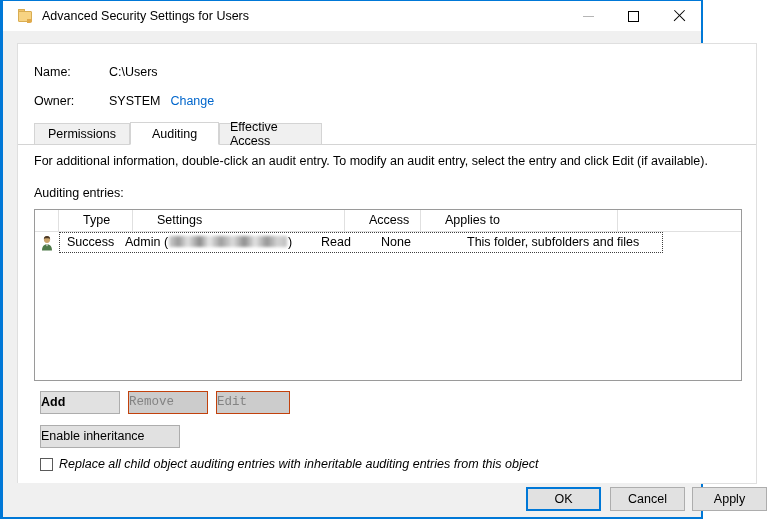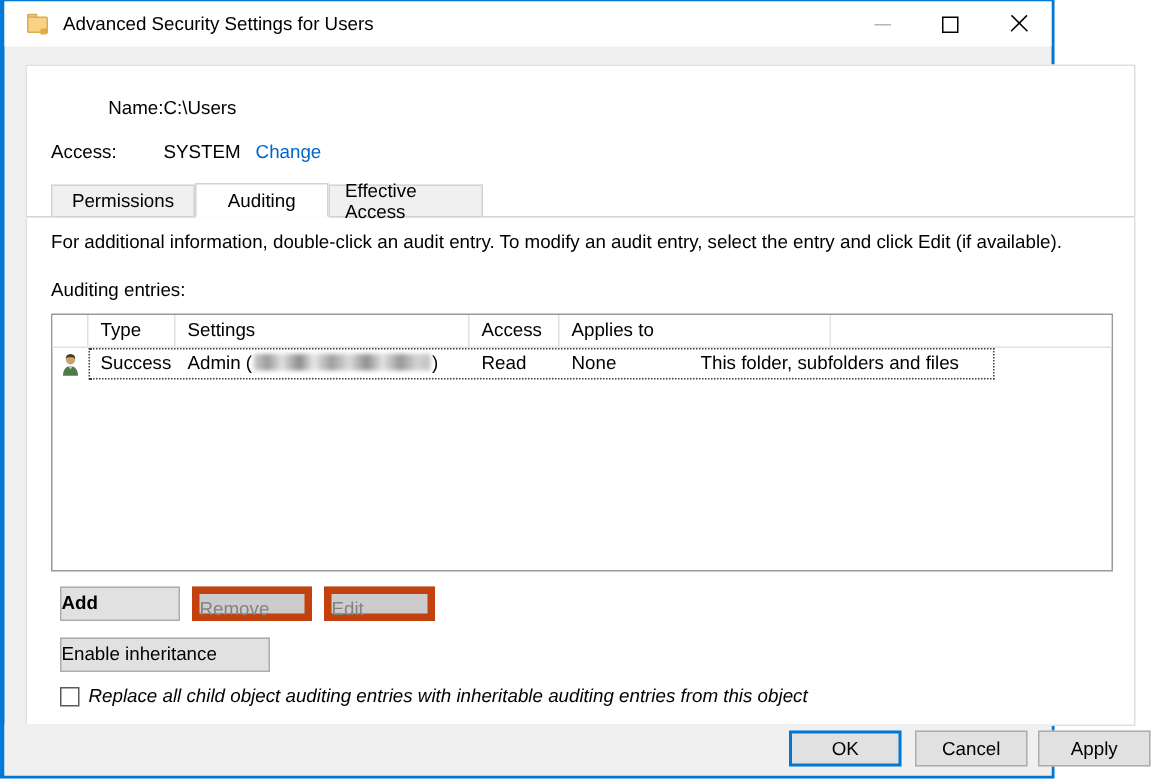--- a/index.html
+++ b/index.html
@@ -138,21 +138,21 @@
   }
 
   
   .field-row {
     position: absolute;
     left: 16px;
     display: flex;
     align-items: baseline;
     white-space: nowrap;
   }
-  #row-name  { top: 21px; text-align: right; }
+  #row-name  { top: 21px; }
   #row-owner { top: 50px; }
   .field-label {
     width: 75px;
     font-size: 12.5px;
   }
   .field-value {
     font-size: 12.5px;
   }
   #owner-change {
     margin-left: 10px;
@@ -231,20 +231,21 @@
     border: 1px solid #9a9a9a;
     overflow: hidden;
   }
   #lv-header {
     position: relative;
     height: 21px;
     background: #ffffff;
     border-bottom: 1px solid #e0e0e0;
     display: flex;
     align-items: center;
+    gap: 16px;
   }
   .lv-col {
     box-sizing: border-box;
     height: 21px;
     line-height: 21px;
     font-size: 12.5px;
     padding-left: 8px;
     border-right: 1px solid #e0e0e0;
     white-space: nowrap;
     overflow: hidden;
@@ -328,22 +329,23 @@
     line-height: 21px;
     font-size: 12.5px;
     background: #e1e1e1;
     border: 1px solid #adadad;
     color: #000000;
     cursor: default;
     user-select: none;
   }
   .btn.disabled {
     background: #cccccc;
-    border: 5px solid #c2410c;
+    border: 1px solid #c2410c;
     color: #838383;
+    font-family: Liberation Mono, monospace;
   }
   .btn.bold { font-weight: bold; }
 
   #btn-add     { left: 22px;  top: 347px; width: 80px; }
   #btn-remove  { left: 110px; top: 347px; width: 80px; }
   #btn-edit    { left: 198px; top: 347px; width: 74px; }
   #btn-enable-inheritance { left: 22px; top: 381px; width: 140px; }
 
   
   #replace-row {
@@ -421,21 +423,21 @@
   </div>
 
   <div id="content-panel">
 
     <div class="field-row" id="row-name">
       <span class="field-label">Name:</span>
       <span class="field-value">C:\Users</span>
     </div>
 
     <div class="field-row" id="row-owner">
-      <span class="field-label">Access:</span>
+      <span class="field-label">Owner:</span>
       <span class="field-value">SYSTEM</span>
       <span id="owner-change">Change</span>
     </div>
 
     <div id="tabstrip">
       <div class="tab" id="tab-0">
         <span>Permissions</span>
       </div>
       <div class="tab active" id="tab-1">
         <span>Auditing</span>

